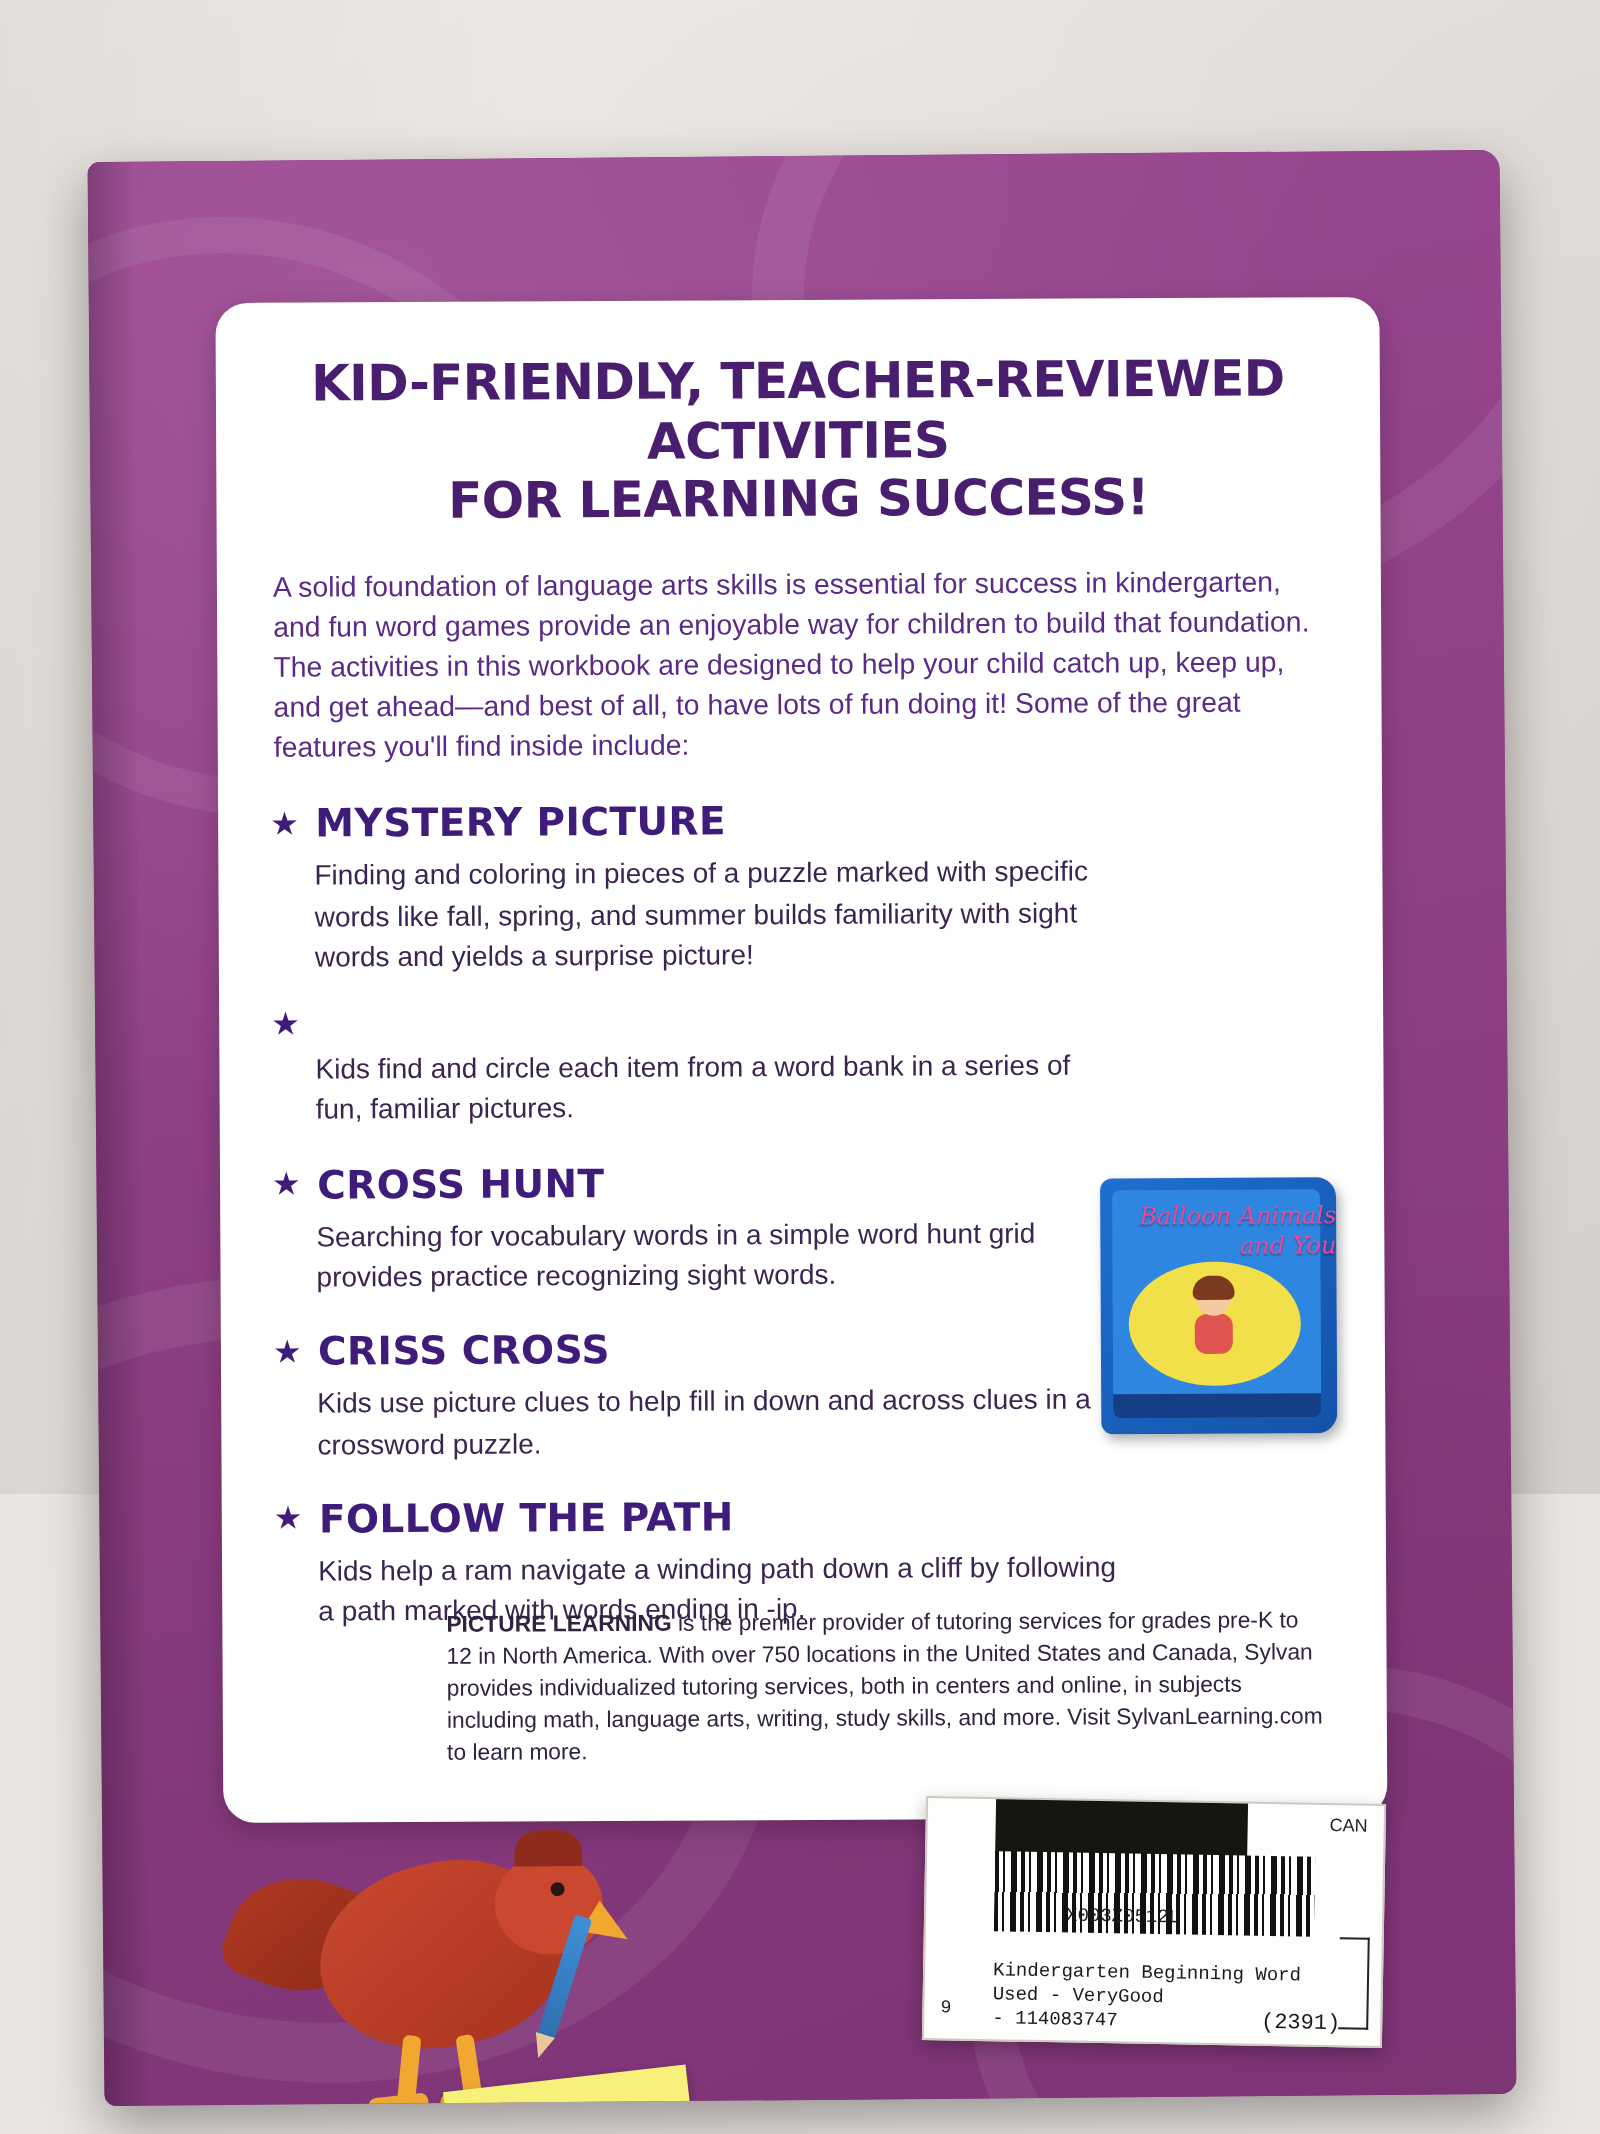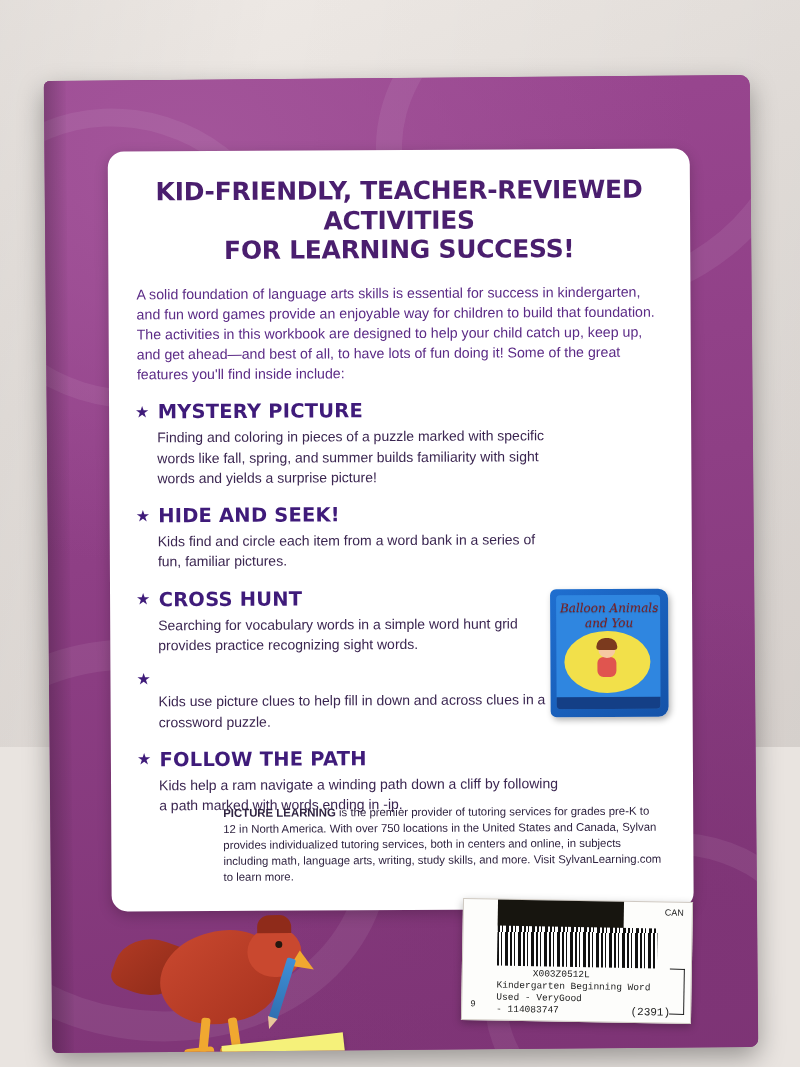--- a/index.html
+++ b/index.html
@@ -111,22 +111,22 @@
   }
   .mb-page{
     position:absolute;left:6px;top:6px;right:8px;bottom:8px;
     background:#2f86e0;border-radius:4px;
   }
   .mb-oval{
     position:absolute;left:14px;top:42px;width:86px;height:62px;
     background:#f2e04a;border-radius:50%;
   }
   .mb-title{
-    position:absolute;left:0;right:0;top:12px;text-align:center;
-    color:#7f1d1d;font-family:"DejaVu Serif", serif;font-style:italic;
+    position:absolute;left:0;right:0;top:12px;text-align:right;
+    color:#ec4899;font-family:"DejaVu Serif", serif;font-style:italic;
     font-size:12px;line-height:1.25;text-shadow:0 1px 1px rgba(0,0,0,0.3);
   }
   .mb-kid{
     position:absolute;left:44px;top:52px;width:26px;height:44px;
   }
   .mb-kid .head{position:absolute;left:4px;top:0;width:17px;height:17px;border-radius:50%;background:#f6c9a3;}
   .mb-kid .hair{position:absolute;left:2px;top:-3px;width:21px;height:12px;border-radius:11px 11px 4px 4px;background:#7b3a1e;}
   .mb-kid .body{position:absolute;left:3px;top:16px;width:19px;height:20px;border-radius:6px;background:#e0554f;}
   .mb-bottom{
     position:absolute;left:6px;right:8px;bottom:8px;height:12px;
@@ -200,21 +200,21 @@
   .black-bar{
     position:absolute;left:34px;top:-2px;width:126px;height:34px;background:#17150f;
   }
   .barcode{
     position:absolute;left:34px;top:26px;width:160px;height:40px;
     background:repeating-linear-gradient(90deg,#111 0px,#111 2px,#fff 2px,#fff 4px,#111 4px,#111 5px,#fff 5px,#fff 8px,#111 8px,#111 11px,#fff 11px,#fff 13px);
   }
   .sticker-line{
     position:absolute;left:34px;color:#1a1a1a;font-family:"Liberation Mono", monospace;font-size:9.5px;white-space:nowrap;
   }
-  .sl1{top:68px;left:70px;}
+  .sl1{top:52px;left:70px;}
   .sl2{top:80px;}
   .sl3{top:92px;}
   .sl4{top:104px;}
   .sl-right{position:absolute;right:20px;top:104px;color:#1a1a1a;font-family:"Liberation Mono", monospace;font-size:11px;}
   .sl-left-num{position:absolute;left:8px;top:100px;color:#1a1a1a;font-family:"Liberation Mono", monospace;font-size:9px;}
   .sl-tick{position:absolute;right:6px;top:66px;width:14px;height:44px;border-right:1px solid #222;border-top:1px solid #222;border-bottom:1px solid #222;}
 </style>
 </head>
 <body>
 
@@ -241,36 +241,36 @@
         <div class="feature-head">
           <span class="star">★</span>
           <span>MYSTERY PICTURE</span>
         </div>
         <div class="feature-body">Finding and coloring in pieces of a puzzle marked with specific words like fall, spring, and summer builds familiarity with sight words and yields a surprise picture!</div>
       </div>
 
       <div class="feature">
         <div class="feature-head">
           <span class="star">★</span>
-          <span>HIDE AND SEEK!</span>
         </div>
         <div class="feature-body">Kids find and circle each item from a word bank in a series of fun, familiar pictures.</div>
       </div>
 
       <div class="feature">
         <div class="feature-head">
           <span class="star">★</span>
           <span>CROSS HUNT</span>
         </div>
         <div class="feature-body">Searching for vocabulary words in a simple word hunt grid provides practice recognizing sight words.</div>
       </div>
 
       <div class="feature">
         <div class="feature-head">
           <span class="star">★</span>
+          <span>CRISS CROSS</span>
         </div>
         <div class="feature-body">Kids use picture clues to help fill in down and across clues in a crossword puzzle.</div>
       </div>
 
       <div class="feature">
         <div class="feature-head">
           <span class="star">★</span>
           <span>FOLLOW THE PATH</span>
         </div>
         <div class="feature-body">Kids help a ram navigate a winding path down a cliff by following a path marked with words ending in -ip.</div>

